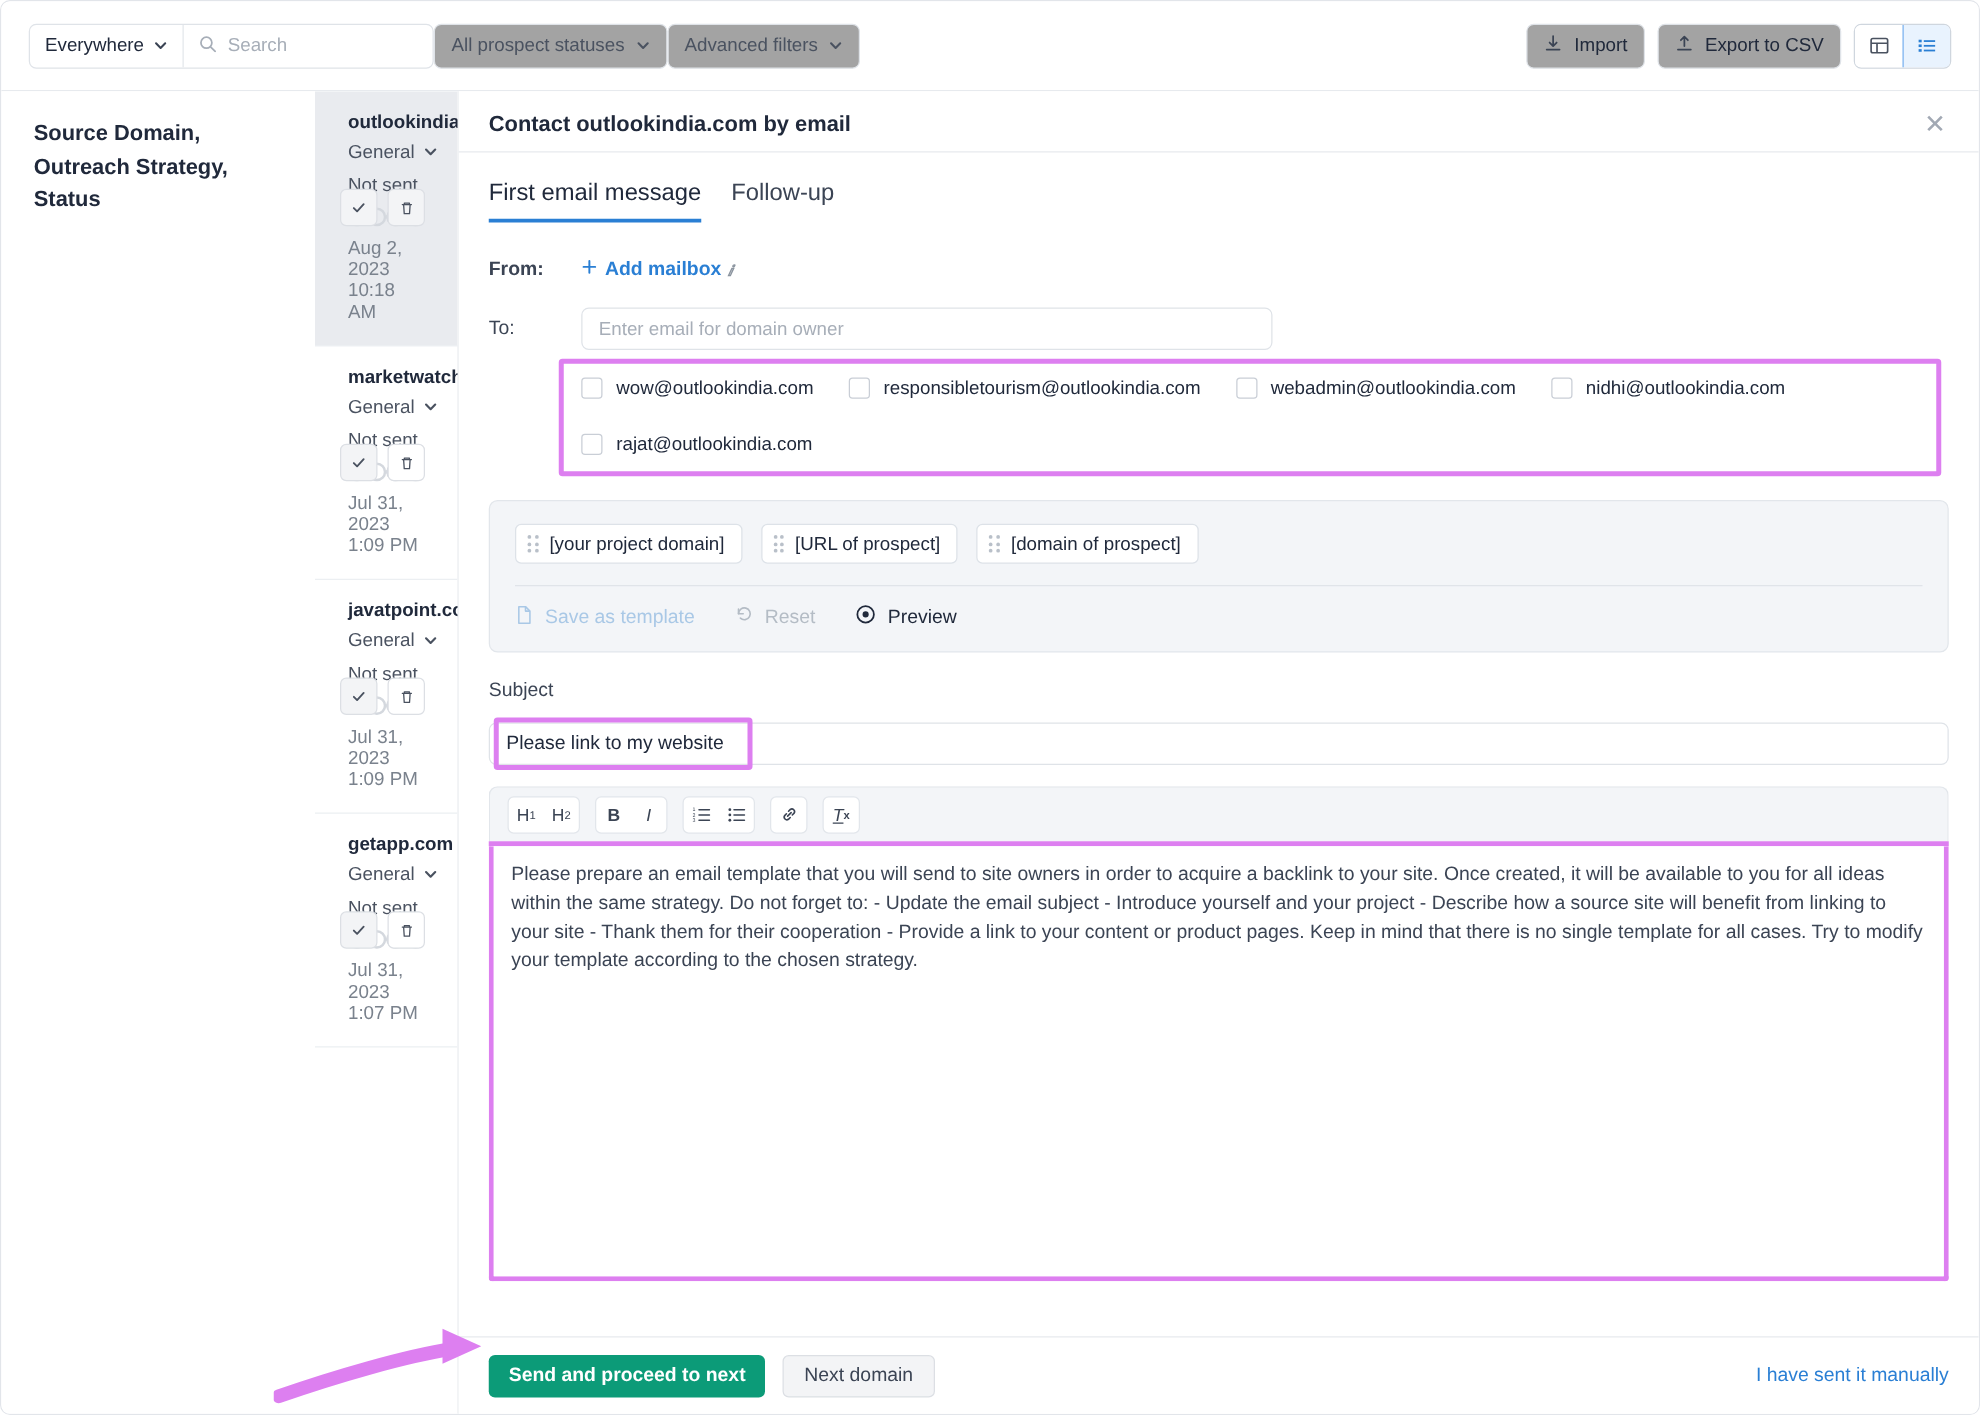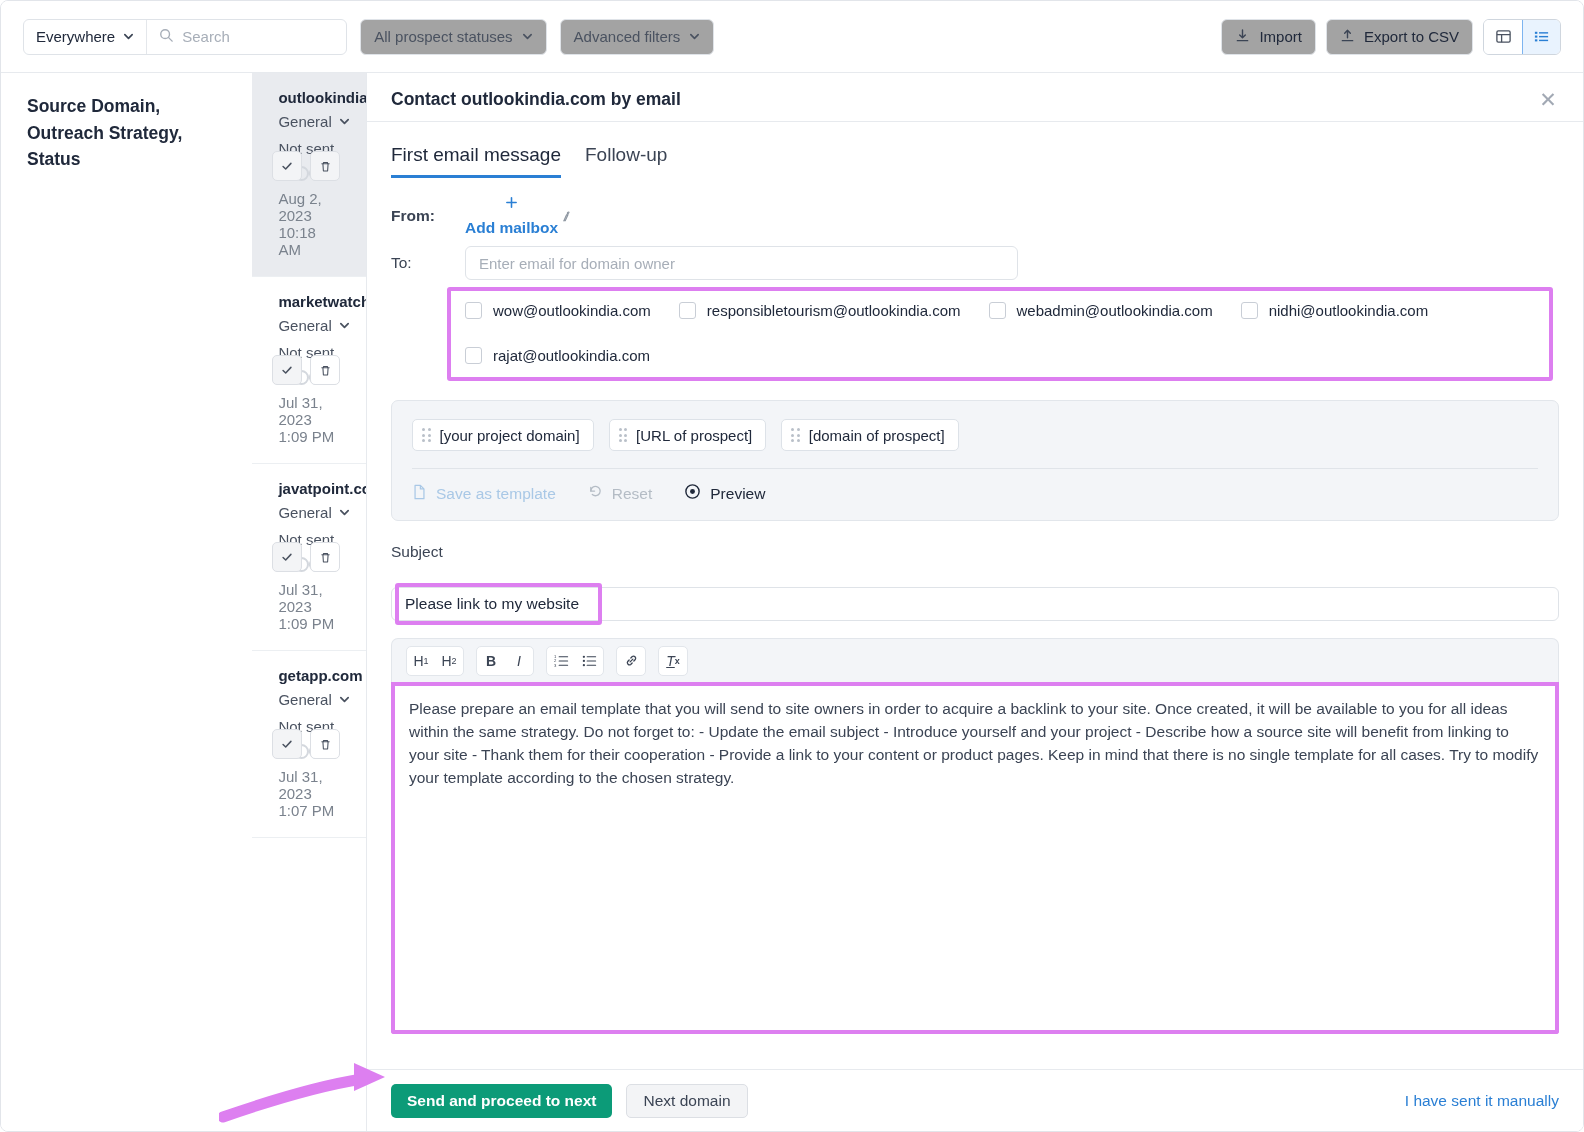--- a/index.html
+++ b/index.html
@@ -21,21 +21,21 @@
   }
 
   
   .toolbar {
     height: 72px; flex: 0 0 72px;
     display: flex; align-items: center;
     padding: 0 22px;
     background: #fff;
     border-bottom: 1px solid #e7eaee;
   }
-  .tb-left { display: flex; align-items: center; gap: 13px; }
+  .tb-left { display: flex; align-items: center; }
   .tb-right { margin-left: auto; display: flex; align-items: center; gap: 10px; }
 
   .combo {
     display: flex; align-items: stretch;
     height: 36px;
     border: 1px solid #dfe3e8;
     border-radius: 6px;
     background: #fff;
     overflow: hidden;
   }
@@ -162,21 +162,21 @@
   }
   .tab.active { color: #20293b; border-bottom-color: #2a7fd4; }
 
   .row-from {
     display: flex; align-items: center; gap: 0;
     margin-top: 27px; height: 22px; font-weight: bold;
   }
   .lbl { font-size: 15.5px; color: #3b4454; width: 74px; flex: 0 0 74px; }
   .add-mailbox {
     display: inline-flex; align-items: center; gap: 6px;
-    font-size: 15.5px; color: #2a7fd4; cursor: pointer; flex-direction: column;
+    font-size: 15.5px; color: #2a7fd4; cursor: pointer;
   }
   .info-i {
     font-size: 12px; color: #8b949f; font-style: italic;
     margin-left: 5px; cursor: pointer;
   }
 
   .row-to { display: flex; align-items: center; margin-top: 19px; }
   .to-input {
     flex: 1 1 auto; height: 34px;
     border: 1px solid #dfe3e8; border-radius: 6px;
@@ -223,21 +223,21 @@
   .ph-sep { height: 1px; background: #e0e4e9; margin: 17px 0 0 0; }
   .ph-actions { display: flex; align-items: center; gap: 32px; padding-top: 14px; padding-bottom: 4px; }
   .ph-act {
     display: inline-flex; align-items: center; gap: 9px;
     font-size: 15.5px; cursor: pointer;
   }
   .ph-act.disabled { color: #a9c8e6; }
   .ph-act.disabled2 { color: #b4bcc5; }
   .ph-act.enabled { color: #20293b; }
 
-  .subject-label { font-size: 15.5px; color: #3b4454; margin-top: 22px; margin-bottom: 26px; }
+  .subject-label { font-size: 15.5px; color: #3b4454; margin-top: 22px; margin-bottom: 16px; }
   .subject-wrap { position: relative; }
   .subject-input {
     width: 100%; height: 34px;
     border: 1px solid #dfe3e8; border-radius: 6px;
     padding: 0 13px; font-size: 15.5px;
     font-family: "Liberation Sans", sans-serif;
     color: #20293b; outline: none; background: #fff;
   }
   .subject-hl {
     position: absolute; left: 4px; top: -4px;

